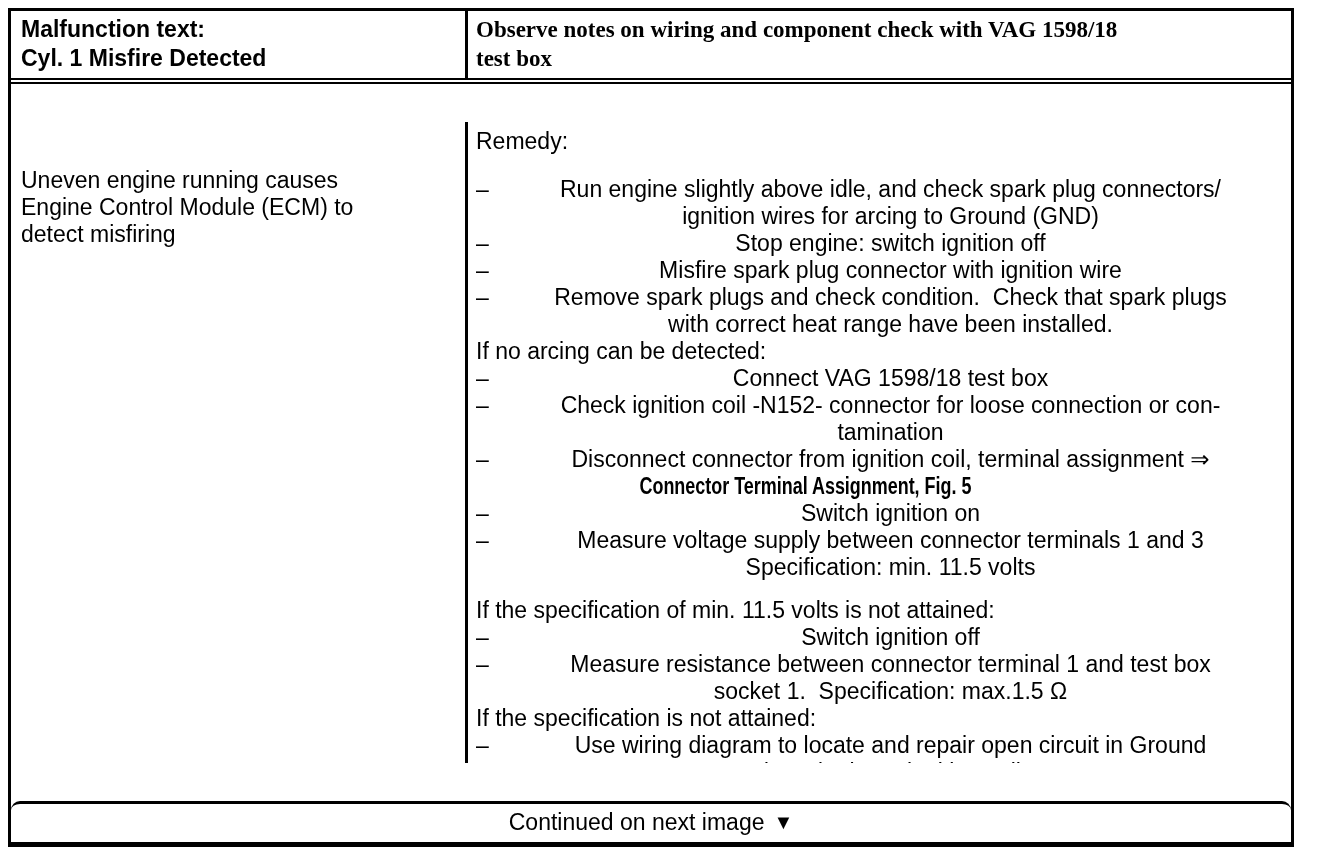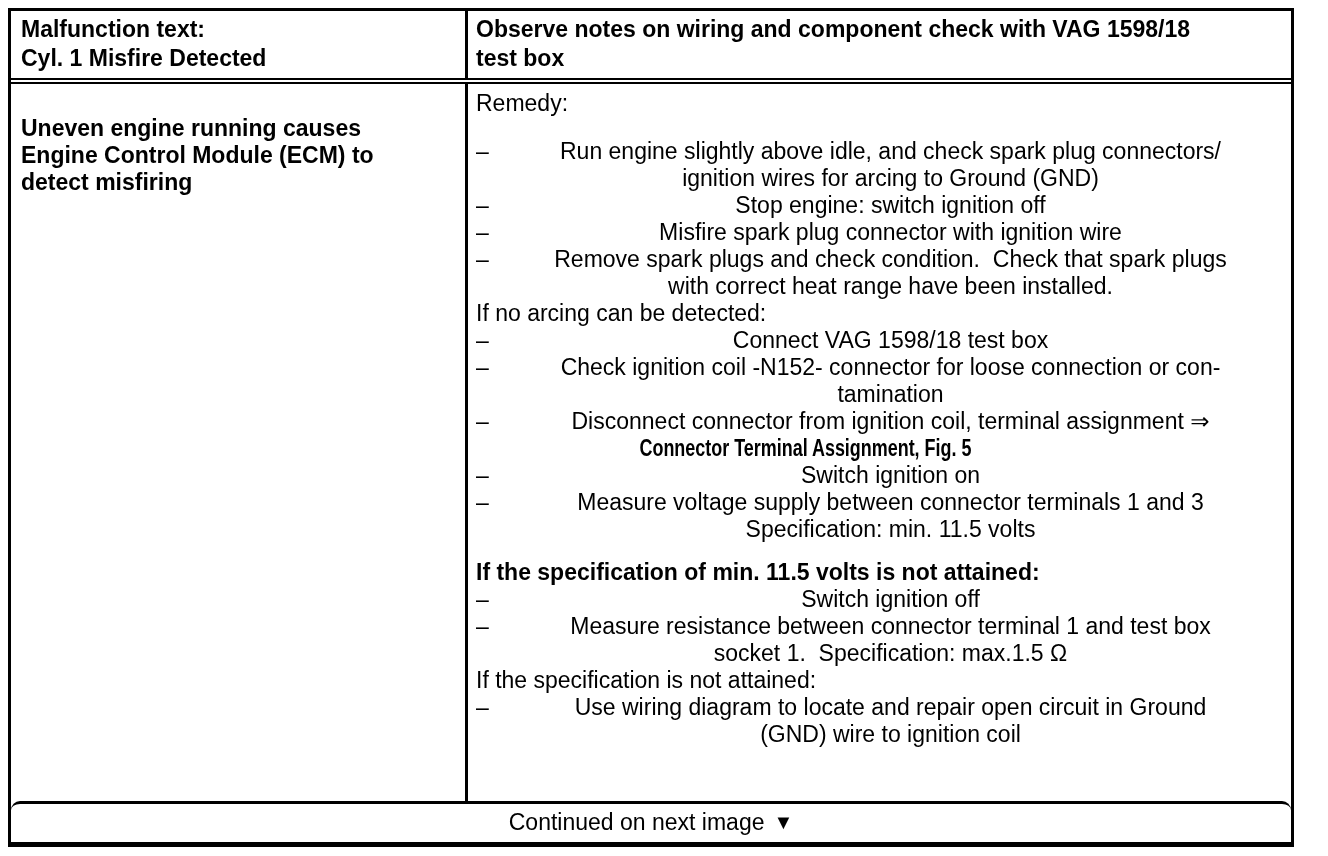--- a/index.html
+++ b/index.html
@@ -20,20 +20,21 @@
     left: 8px;
     top: 8px;
     width: 1286px;
     height: 839px;
     box-sizing: border-box;
     border: 3px solid #000;
     border-bottom-width: 5px;
     display: flex;
     flex-direction: column;
     background: #fff;
+    gap: 38px;
   }
   
   .header-row {
     display: flex;
     border-bottom: 6px double #000;
     flex: none;
   }
   .hcell {
     box-sizing: border-box;
     font-weight: bold;
@@ -41,43 +42,42 @@
     line-height: 29px;
     padding: 4px 10px 5px 10px;
     white-space: pre-line;
   }
   .col-left {
     width: 457px;
     flex: none;
     border-right: 3px solid #000;
   }
   .col-right { flex: 1 1 auto; }
-  .hcell.col-right { padding-left: 8px; }
+  .hcell.col-right { padding-left: 8px; font-family: Liberation Serif, serif; }
   
   .body-row {
     flex: 1 1 auto;
     display: flex;
     overflow: hidden;
   }
   .bcell {
     box-sizing: border-box;
     font-size: 23px;
     line-height: 27px;
     padding: 6px 10px 6px 10px;
   }
   .bcell.col-right { padding-left: 8px; padding-right: 14px; border-radius: 19px; }
   .cell-label { white-space: pre-line; }
   .cause-text {
-    margin-top: 25px;
+    margin-top: 39px;
     white-space: pre-line;
-    font-weight: bold;
   }
   .remedy-items { margin-top: 21px; }
   .item { display: flex; align-items: flex-start; }
-  .item.gap { margin-top: 16px; font-weight: bold; }
+  .item.gap { margin-top: 16px; }
   .bullet {
     flex: none;
     width: 28px;
   }
   .item-body { flex: 1 1 auto; min-width: 0; text-align: center; }
   .item-text { white-space: pre-line; }
   .ref {
     font-weight: bold;
     transform: scaleX(0.78);
     transform-origin: left center;

